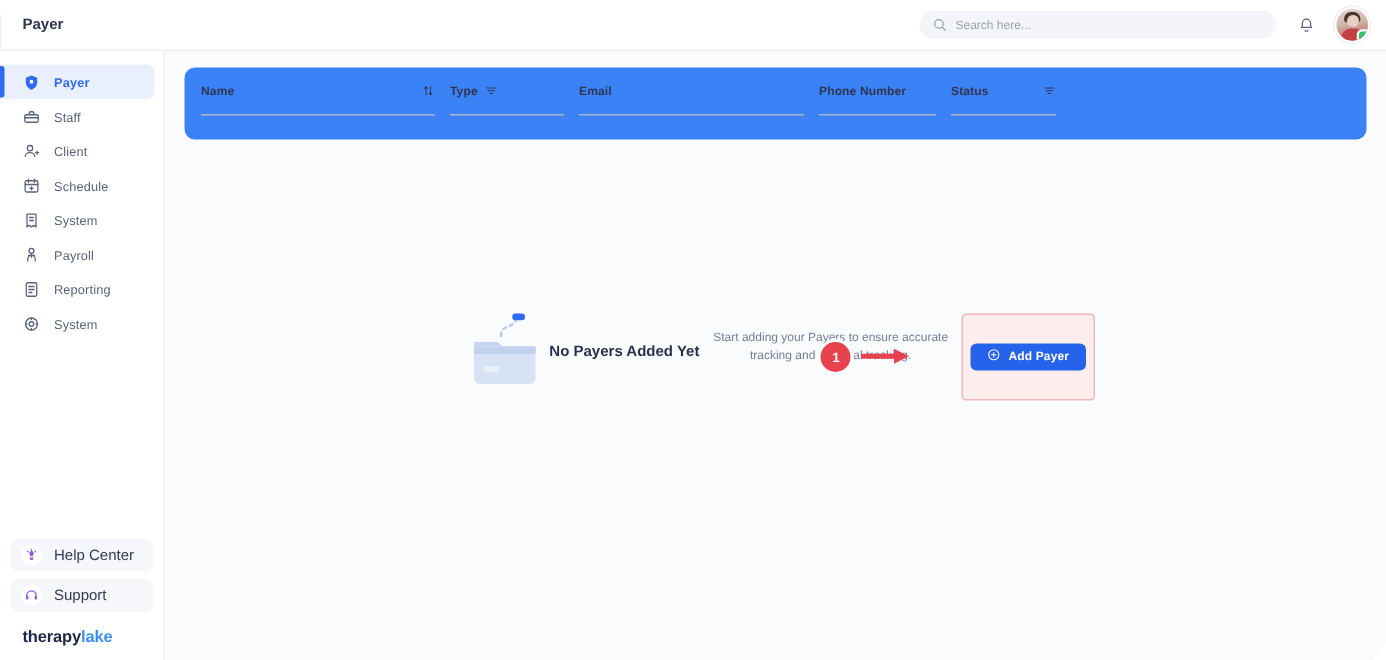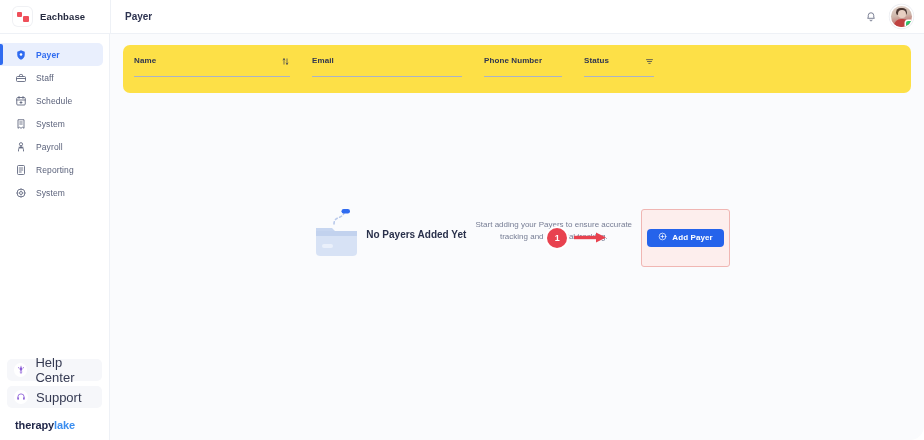--- a/index.html
+++ b/index.html
@@ -184,21 +184,21 @@
     display: flex;
     align-items: center;
     gap: 8px;
     padding-left: 7px;
     border-radius: 5px;
     background: #f6f7fa;
     margin-bottom: 5px;
     cursor: pointer;
   }
   .help-item .label {
-    font-size: 13px;
+    font-size: 10px;
     color: #353a52;
     font-weight: 500;
   }
   .help-ic {
     width: 14px; height: 14px;
     border-radius: 50%;
     background: #ffffff;
     display: flex; align-items: center; justify-content: center;
   }
   .footer-logo {
@@ -214,28 +214,27 @@
   .main {
     flex: 1 1 auto;
     background: #fafbfd;
     position: relative;
     display: flex;
     flex-direction: column;
     min-width: 0;
     padding: 11px 13px 0 13px;
   }
   .table-card {
-    background: #fde047;
+    background: #3b82f6;
     border-radius: 7px;
     height: 48px;
     flex: 0 0 48px;
     display: flex;
     align-items: flex-start;
     padding: 9px 11px 0 11px;
-    gap: 12px;
   }
   .col {
     display: flex;
     flex-direction: column;
     padding-right: 10px;
   }
   .col-head {
     display: flex;
     align-items: center;
     gap: 5px;
@@ -334,33 +333,35 @@
     letter-spacing: .1px;
   }
 </style>
 </head>
 <body>
 
 <div class="app">
 
   <div class="topbar">
 
-    <div class="brand">
-      <div class="brand-logo">
-        <span class="sq1"></span>
-          <span class="sq2"></span>
-      </div>
-      <span class="brand-name">Eachbase</span>
-    </div>
 
     <div class="topbar-main">
       <span class="page-title">Payer</span>
 
       <div class="topbar-right">
 
+        <div class="search-box">
+          <span>
+            <svg width="9" height="9" viewBox="0 0 16 16" fill="none">
+              <circle cx="7" cy="7" r="5" stroke="#9aa0b1" stroke-width="1.5"></circle>
+              <line x1="10.8" y1="10.8" x2="14.5" y2="14.5" stroke="#9aa0b1" stroke-width="1.5" stroke-linecap="round"></line>
+            </svg>
+          </span>
+          <span class="ph">Search here...</span>
+        </div>
 
         <div class="icon-btn">
           <svg width="12" height="12" viewBox="0 0 24 24" fill="none">
             <path d="M12 3.5a5.5 5.5 0 0 0-5.5 5.5v3.2l-1.2 2.4h13.4l-1.2-2.4V9A5.5 5.5 0 0 0 12 3.5Z" stroke="#5a617a" stroke-width="1.6" stroke-linejoin="round"></path>
             <path d="M10 18a2 2 0 0 0 4 0" stroke="#5a617a" stroke-width="1.6" stroke-linecap="round"></path>
           </svg>
         </div>
 
         <div class="avatar">
           <span class="hair"></span>
@@ -392,20 +393,30 @@
           <span class="nav-icon">
             <svg width="12" height="12" viewBox="0 0 24 24" fill="none" stroke="#5a617a" stroke-width="1.7">
               <rect x="3" y="9" width="18" height="10" rx="2"></rect>
               <path d="M9 9V6.5a1.5 1.5 0 0 1 1.5-1.5h3A1.5 1.5 0 0 1 15 6.5V9"></path>
               <path d="M3 13h18"></path>
             </svg>
           </span>
           <span class="label">Staff</span>
         </div>
 
+        <div class="nav-item">
+          <span class="nav-icon">
+            <svg width="12" height="12" viewBox="0 0 24 24" fill="none" stroke="#5a617a" stroke-width="1.7">
+              <circle cx="10" cy="7.5" r="3.5"></circle>
+              <path d="M3.5 19c0-3.3 2.9-5.5 6.5-5.5s6.5 2.2 6.5 5.5"></path>
+              <path d="M17.5 13.5h4M19.5 11.5v4" stroke-linecap="round"></path>
+            </svg>
+          </span>
+          <span class="label">Client</span>
+        </div>
 
         <div class="nav-item">
           <span class="nav-icon">
             <svg width="12" height="12" viewBox="0 0 24 24" fill="none" stroke="#5a617a" stroke-width="1.7">
               <rect x="3.5" y="5" width="17" height="15" rx="2"></rect>
               <path d="M3.5 10h17M8 3v4M16 3v4" stroke-linecap="round"></path>
               <path d="M12 13v4M10 15h4" stroke-linecap="round"></path>
             </svg>
           </span>
           <span class="label">Schedule</span>
@@ -496,20 +507,31 @@
             <span>
               <svg width="9" height="9" viewBox="0 0 24 24" fill="none" stroke="#2f3550" stroke-width="1.8" stroke-linecap="round">
                 <path d="M8 5v14M8 5 5.5 7.8M8 5l2.5 2.8"></path>
                 <path d="M16 19V5M16 19l-2.5-2.8M16 19l2.5-2.8"></path>
               </svg>
             </span>
           </div>
           <div class="col-rule"></div>
         </div>
 
+        <div class="col c-type">
+          <div class="col-head">
+            <span class="ctext">Type</span>
+            <span>
+              <svg width="9" height="9" viewBox="0 0 24 24" fill="none" stroke="#2f3550" stroke-width="1.9" stroke-linecap="round">
+                <path d="M4 7h16M6.5 12h11M10 17h4"></path>
+              </svg>
+            </span>
+          </div>
+          <div class="col-rule"></div>
+        </div>
 
 
         <div class="col c-email">
           <div class="col-head">
             <span class="ctext">Email</span>
           </div>
           <div class="col-rule"></div>
         </div>
 
         <div class="col c-phone">

